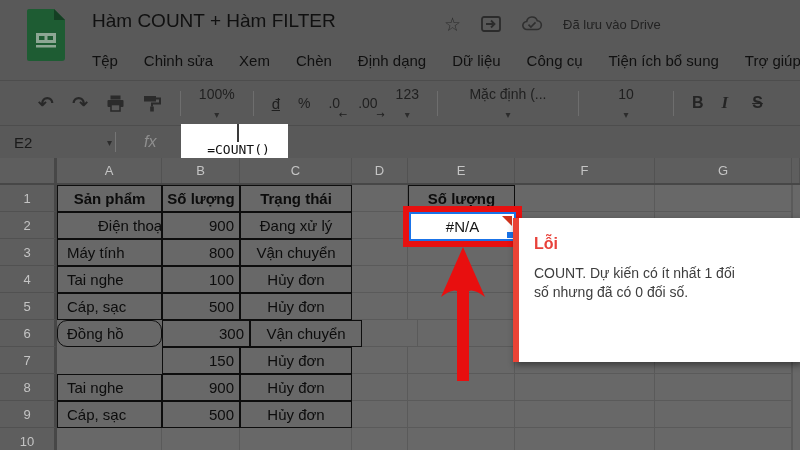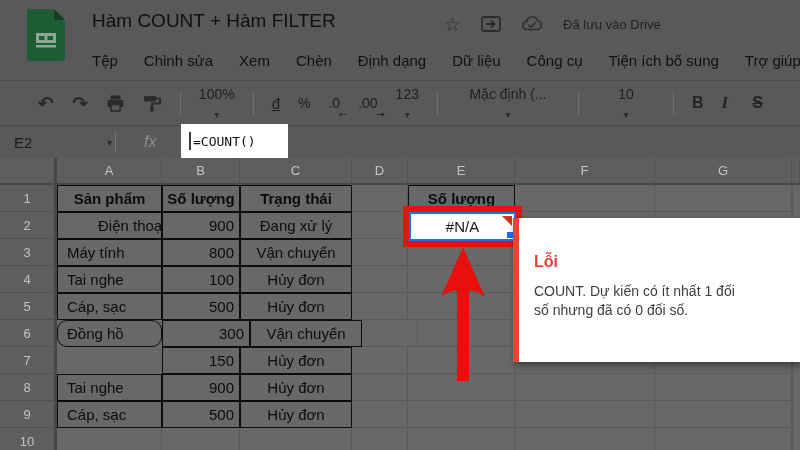--- a/index.html
+++ b/index.html
@@ -31,21 +31,21 @@
   .dec .darr { position:absolute; right:-7px; bottom:-9px; font-family:"DejaVu Sans", sans-serif; font-size:10px; }
   .currency { font-size:15px; text-decoration:underline; color:#1f1f1f; }
   .btn-b { font-size:16px; font-weight:bold; color:#242424; }
   .btn-i { font-family:"Liberation Serif", serif; font-size:17px; font-style:italic; font-weight:bold; color:#242424; }
   .btn-s { font-size:16px; font-weight:bold; text-decoration:line-through; color:#242424; margin-left:6px; }
 
   .formula-bar { position:absolute; left:0; top:125px; width:800px; height:33px; border-top:1px solid #4d4d4d; display:flex; align-items:center; }
   .name-box { width:112px; padding-left:14px; font-size:15px; color:#1a1a1a; display:flex; align-items:center; justify-content:space-between; }
   .fsep { width:1px; height:20px; background:#757575; margin:0 0 0 3px; }
   .fx { font-family:Liberation Sans, sans-serif; font-style:italic; font-size:16px; color:#8f8f8f; margin-left:28px; }
-  .formula-highlight { position:absolute; left:181px; top:124px; width:107px; height:34px; background:#ffffff; z-index:5; display:flex; align-items:center; padding-left:8px; }
+  .formula-highlight { position:absolute; left:181px; top:124px; width:107px; height:34px; background:#ffffff; z-index:5; display:flex; align-items:center; padding-left:8px;flex-direction:column; }
   .cursor-bar { width:2px; height:18px; background:#3a3a3a; margin-right:2px; }
   .formula-text { font-family:"DejaVu Sans Mono", monospace; font-size:13px; color:#111; white-space:pre; }
 
   
   .grid { position:absolute; left:0; top:158px; width:800px; height:300px; }
   .col-headers { display:flex; height:27px; background:#5e5e5e; border-bottom:2px solid #474747; }
   .corner { width:57px; flex:0 0 auto; border-right:3px solid #474747; background:#5e5e5e; }
   .col-head { flex:0 0 auto; display:flex; align-items:center; justify-content:center; font-size:13px; color:#c4c4c4; border-right:1px solid #525252; }
   .grow { flex:1 1 auto; }
   .row { display:flex; height:27px; }
@@ -56,21 +56,21 @@
   .cell.c { justify-content:center; }
   .cell.l { justify-content:flex-start; padding-left:9px; }
   .cell.r { justify-content:flex-end; padding-right:5px; }
 
   
   .e2-frame { position:absolute; left:403px; top:206px; width:119px; height:41px; border:6px solid #e81010; background:#ffffff; z-index:6; }
   .e2-inner { position:absolute; inset:0; border:2px solid #1a73e8; display:flex; align-items:center; justify-content:center; font-size:15px; color:#151515; }
   .e2-triangle { position:absolute; top:2px; right:2px; width:0; height:0; border-top:10px solid #d0331c; border-left:10px solid transparent; }
   .e2-handle { position:absolute; right:0; bottom:0; width:8px; height:8px; background:#1a73e8; border:1px solid #ffffff; }
 
-  .err-tooltip { position:absolute; left:513px; top:218px; width:287px; height:144px; background:#ffffff; border-left:6px solid #ea4335; box-shadow:2px 3px 7px rgba(0,0,0,0.45); padding:35px 12px 0 15px; z-index:7; }
+  .err-tooltip { position:absolute; left:513px; top:218px; width:287px; height:144px; background:#ffffff; border-left:6px solid #ea4335; box-shadow:2px 3px 7px rgba(0,0,0,0.45); padding:17px 12px 0 15px; z-index:7; }
   .err-title { color:#e8413a; font-weight:bold; font-size:16px; margin-bottom:11px; }
   .err-line { font-size:14px; color:#3d3d3d; line-height:19px; }
 
   .big-arrow { position:absolute; left:441px; top:247px; z-index:8; }
 </style>
 </head>
 <body>
 
 <div class="app">
 

